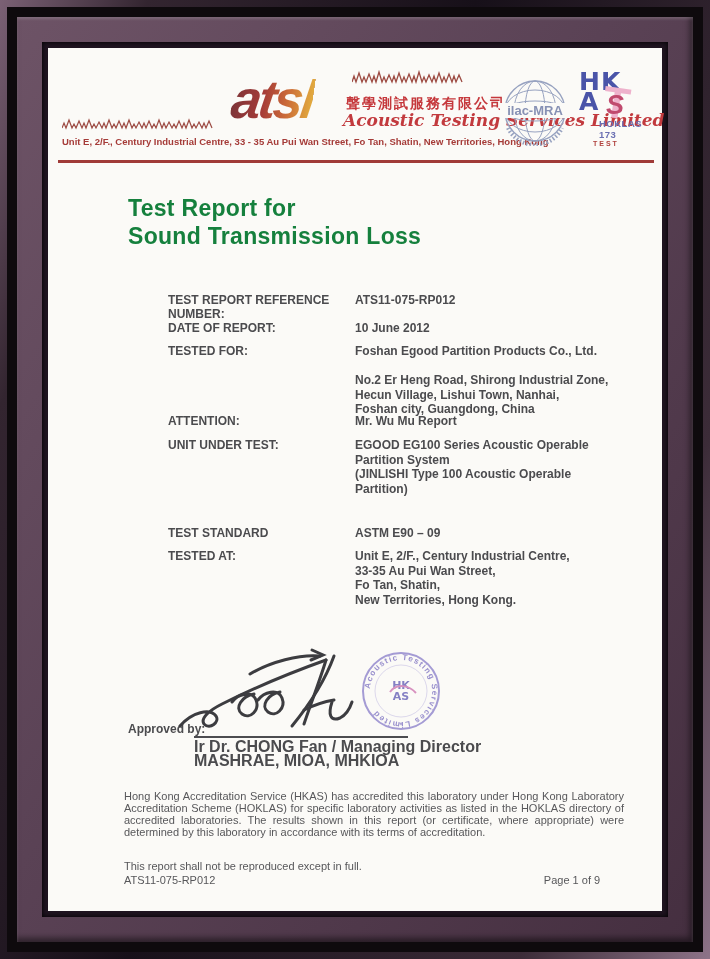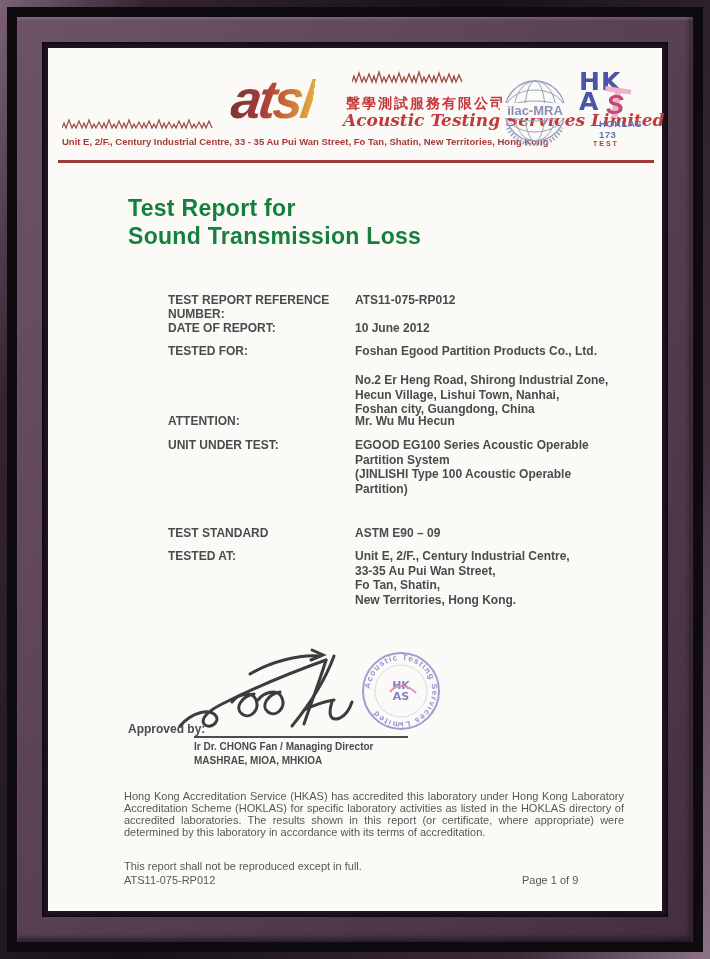--- a/index.html
+++ b/index.html
@@ -34,26 +34,26 @@
   .title{left:80px;top:146px;font-size:23px;font-weight:bold;color:#15803d;line-height:28px;letter-spacing:.3px;}
   
   .frow{left:80px;width:494px;}
   .flabel{position:absolute;left:0;top:0;width:218px;font-size:12px;font-weight:bold;margin-left:40px;}
   .fvalue{position:absolute;left:227px;top:0;width:265px;font-size:12px;font-weight:bold;white-space:pre-line;line-height:14.5px;}
   
   .approved-label{left:80px;top:674px;font-size:12px;font-weight:bold;}
   .sig-svg{left:118px;top:594px;z-index:2;}
   .stamp{left:310px;top:600px;z-index:1;opacity:.88;}
   .sig-line{left:146px;top:688px;width:214px;border-top:2px solid #4c4c50;}
-  .sig-text{left:146px;top:692px;font-size:10px;font-weight:bold;line-height:14px;}
+  .sig-text{left:146px;top:692px;font-size:16px;font-weight:bold;line-height:14px;}
   
   .accred{left:76px;top:742px;width:500px;font-size:11px;line-height:12px;color:#57575a;text-align:justify;}
   .note{left:76px;top:812px;font-size:11px;color:#57575a;}
   .ref{left:76px;top:826px;font-size:11px;color:#57575a;}
-  .page{left:474px;top:826px;width:100px;text-align:left;font-size:11px;color:#57575a;}
+  .page{left:474px;top:826px;width:100px;text-align:center;font-size:11px;color:#57575a;}
 </style>
 </head>
 <body>
 
 <div id="frame1"></div>
 <div id="frame2"></div>
 <div id="frame3"></div>
 <div id="frame4"></div>
 
 <div id="doc">
@@ -111,21 +111,21 @@
   <div class="abs frow" style="top:296px">
     <div class="flabel">TESTED FOR:</div>
     <div class="fvalue">Foshan Egood Partition Products Co., Ltd.
 
 No.2 Er Heng Road, Shirong Industrial Zone,
 Hecun Village, Lishui Town, Nanhai,
 Foshan city, Guangdong, China</div>
   </div>
   <div class="abs frow" style="top:366px">
     <div class="flabel">ATTENTION:</div>
-    <div class="fvalue">Mr. Wu Mu Hecun</div>
+    <div class="fvalue">Mr. Wu Mu Report</div>
   </div>
   <div class="abs frow" style="top:390px">
     <div class="flabel">UNIT UNDER TEST:</div>
     <div class="fvalue">EGOOD EG100 Series Acoustic Operable Partition System
 (JINLISHI Type 100 Acoustic Operable Partition)</div>
   </div>
   <div class="abs frow" style="top:478px">
     <div class="flabel">TEST STANDARD</div>
     <div class="fvalue">ASTM E90 – 09</div>
   </div>

